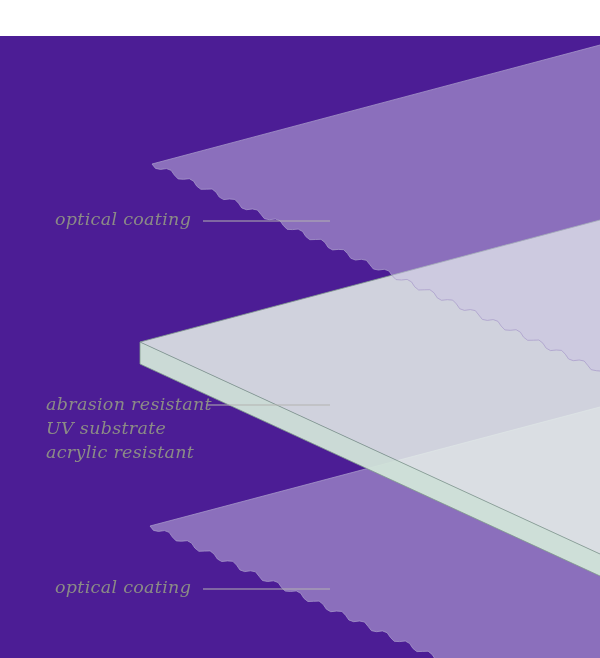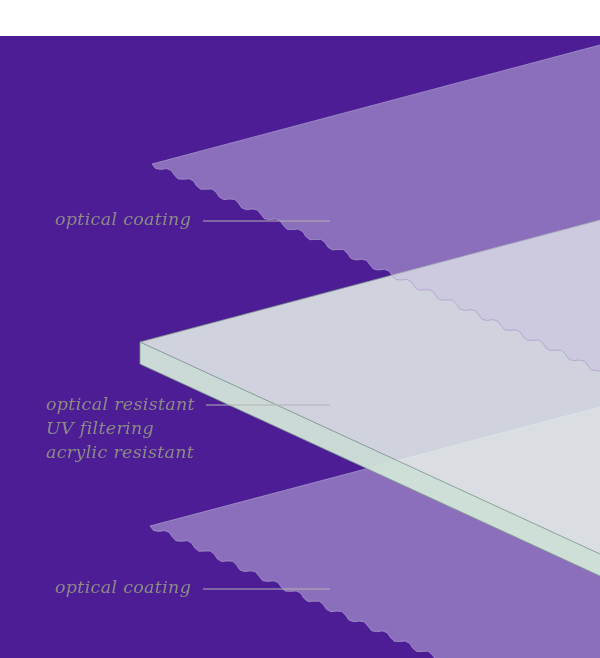--- a/index.html
+++ b/index.html
@@ -39,19 +39,19 @@
     <path d="M600,9 L152,128 L155.5,132.4L160.5,133.4L166.4,132.6L171.1,134.3L174.4,139.1L178.1,142.9L183.5,143.3L189.3,142.7L193.6,145.2L196.8,150.2L200.9,153.3L206.5,153.2L212.1,153.0L216.1,156.2L219.3,161.1L223.7,163.6L229.4,163.0L234.8,163.4L238.5,167.2L241.8,172.0L246.5,173.7L252.4,173.0L257.4,174.0L260.9,178.3L264.4,182.7L269.5,183.7L275.3,183.0L280.0,184.7L283.3,189.4L287.1,193.3L292.4,193.6L298.2,193.1L302.6,195.5L305.8,200.5L309.8,203.7L315.4,203.5L321.0,203.3L325.0,206.5L328.2,211.5L332.6,213.9L338.4,213.4L343.7,213.7L347.5,217.6L350.8,222.3L355.5,224.0L361.3,223.3L366.4,224.3L369.9,228.7L373.4,233.0L378.4,234.0L384.3,233.3L389.0,235.0L392.3,239.8L396.0,243.6L401.4,244.0L407.1,243.4L411.5,245.9L414.7,250.8L418.7,254.0L424.3,253.8L429.9,253.7L434.0,256.8L437.2,261.8L441.5,264.3L447.3,263.7L452.7,264.1L456.4,267.9L459.7,272.7L464.4,274.4L470.3,273.6L475.3,274.6L478.8,279.0L482.3,283.4L487.3,284.4L493.2,283.6L497.9,285.3L501.2,290.1L504.9,293.9L510.3,294.3L516.1,293.7L520.4,296.2L523.6,301.2L527.7,304.3L533.3,304.2L538.9,304.0L542.9,307.2L546.1,312.1L550.5,314.6L556.2,314.0L561.6,314.4L565.3,318.2L568.6,323.0L573.3,324.7L579.2,324.0L584.2,325.0L587.7,329.3L591.2,333.7L596.3,334.7L600,335" fill="none" stroke="#a99ccb" stroke-opacity="0.75" stroke-width="1"></path>
 
     <line x1="203" y1="185" x2="330" y2="185" stroke="#b3b3b0" stroke-width="1"></line>
     <line x1="206" y1="369" x2="330" y2="369" stroke="#b3b3b0" stroke-width="1"></line>
     <line x1="203" y1="553" x2="330" y2="553" stroke="#b3b3b0" stroke-width="1"></line>
   </svg>
 
   <div class="label" style="left:55px;top:173px">optical coating</div>
 
   <div class="label" style="left:46px;top:356px">
-    <div class="line">optical resistant</div>
-    <div class="line">UV filtering</div>
+    <div class="line">abrasion resistant</div>
+    <div class="line">UV substrate</div>
     <div class="line">acrylic resistant</div>
   </div>
 
   <div class="label" style="left:55px;top:541px">optical coating</div>
 </div>
 
 </body></html>

